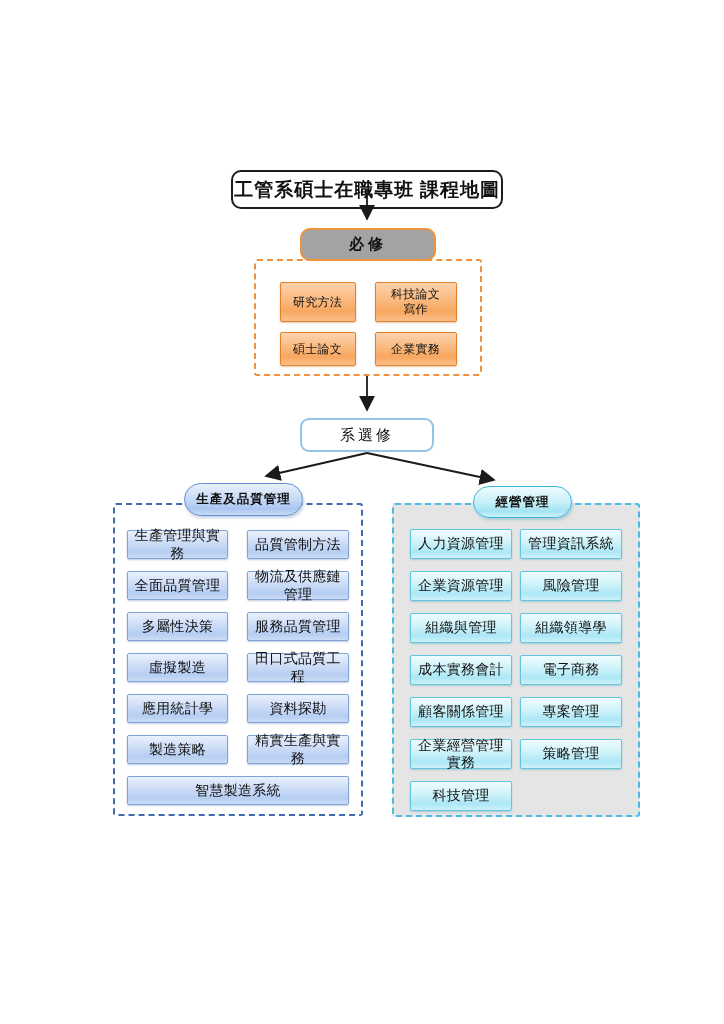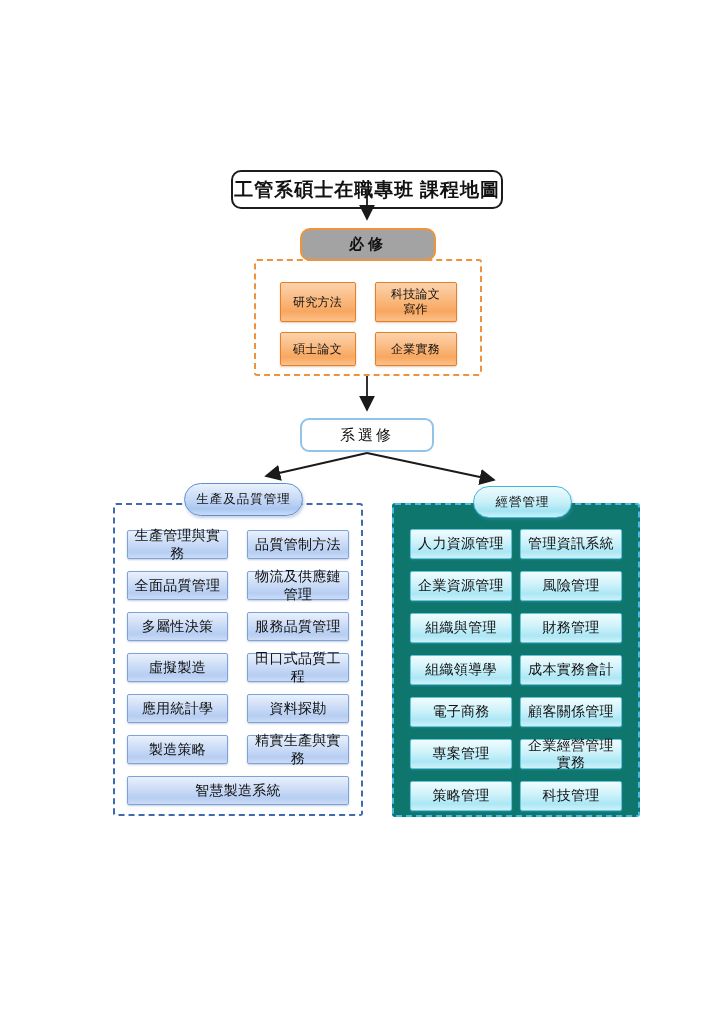--- a/index.html
+++ b/index.html
@@ -37,29 +37,29 @@
   }
   .dash-blue{
     left:113px;top:503px;width:250px;height:313px;
     border:2px dashed #3f6ab0;border-radius:3px;background:#fff;z-index:2;
     display:grid;grid-template-columns:101px 102px;column-gap:19px;
     justify-content:center;align-content:start;row-gap:12px;padding-top:25px;
     grid-auto-rows:29px;
   }
   .dash-cyan{
     left:392px;top:503px;width:248px;height:314px;
-    border:2px dashed #47bbe5;border-radius:3px;background:#0f766e;z-index:2;
+    border:2px dashed #47bbe5;border-radius:3px;background:#e5e5e5;z-index:2;
     display:grid;grid-template-columns:102px 102px;column-gap:8px;
     justify-content:center;align-content:start;row-gap:12px;padding-top:24px;
     grid-auto-rows:30px;
   }
   
   .oval{
     display:flex;align-items:center;justify-content:center;z-index:6;
-    font-size:12.5px;font-weight:normal;letter-spacing:1px;white-space:nowrap;
+    font-size:12.5px;font-weight:bold;letter-spacing:1px;white-space:nowrap;
   }
   .oval-blue{
     left:184px;top:483px;width:119px;height:33px;border-radius:17px;
     border:1.5px solid #5f8fd2;
     background:linear-gradient(180deg,#e9f1fc 0%,#c6d9f5 50%,#aac7f0 80%,#c9dbf6 100%);
     box-shadow:1px 2px 3px rgba(90,120,170,.35);
   }
   .oval-cyan{
     left:473px;top:486px;width:99px;height:32px;border-radius:16px;
     border:1.5px solid #3fb7dd;
@@ -147,21 +147,20 @@
 <div class="abs oval oval-blue">
   <span>生產及品質管理</span>
 </div>
 
 <div class="abs dash-cyan">
   <div class="course cc">人力資源管理</div>
   <div class="course cc">管理資訊系統</div>
   <div class="course cc">企業資源管理</div>
   <div class="course cc">風險管理</div>
   <div class="course cc">組織與管理</div>
-  <div class="course cc">財務管理</div>
   <div class="course cc">組織領導學</div>
   <div class="course cc">成本實務會計</div>
   <div class="course cc">電子商務</div>
   <div class="course cc">顧客關係管理</div>
   <div class="course cc">專案管理</div>
   <div class="course cc">企業經營管理實務</div>
   <div class="course cc">策略管理</div>
   <div class="course cc">科技管理</div>
 </div>
 

